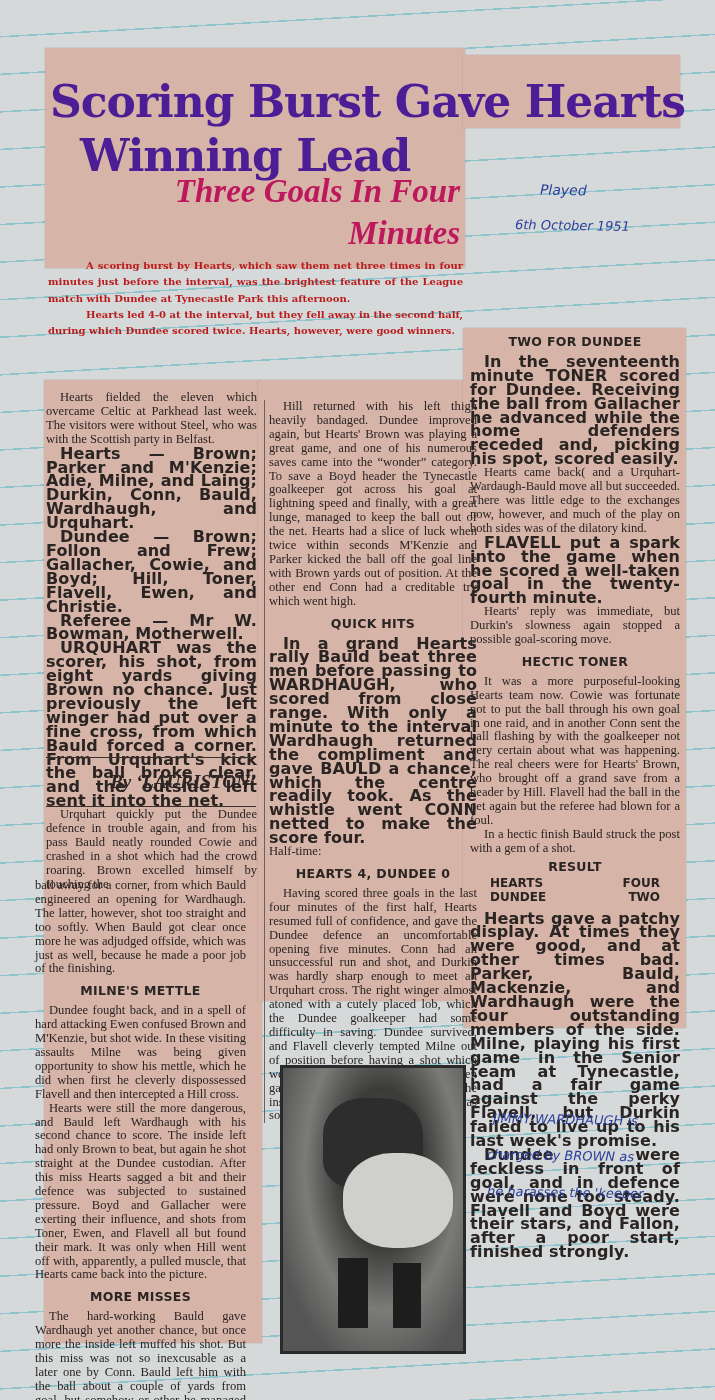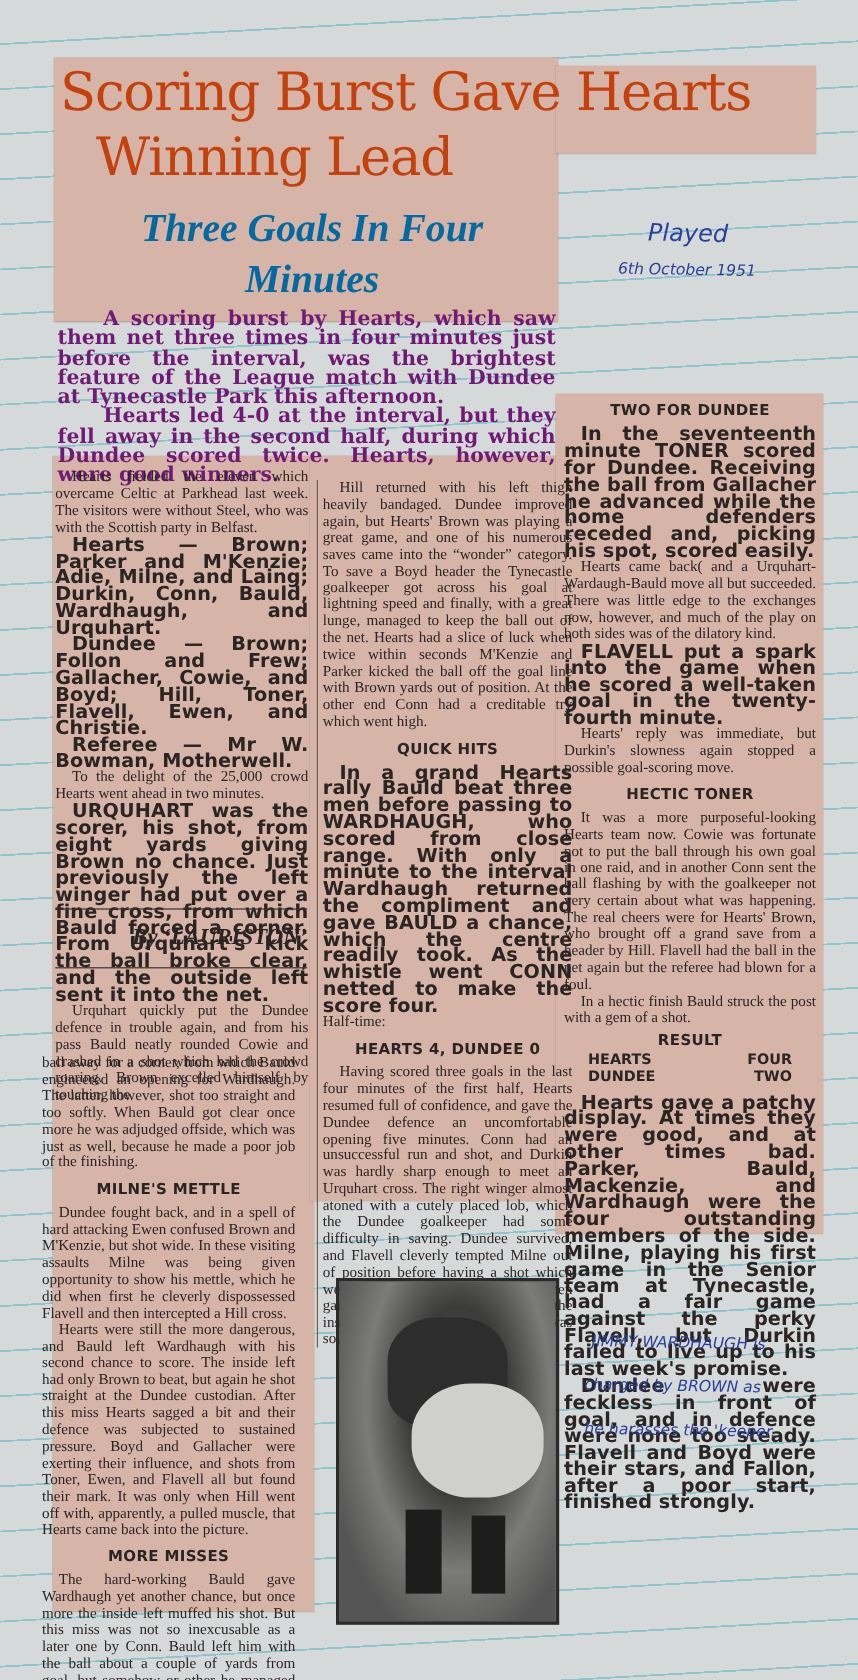--- a/index.html
+++ b/index.html
@@ -6,25 +6,25 @@
   body {
     width:715px; height:1400px; overflow:hidden; position:relative;
     background-color:#d6d9d9;
     background-image: repeating-linear-gradient(176.8deg, transparent 0, transparent 36px, #8fc4cc 36px, #8fc4cc 37.5px);
     font-family:"Liberation Serif", serif;
     color:#2a2422;
   }
   .clip { position:absolute; background:#d7b4a8; box-shadow: 0 0 1px rgba(0,0,0,.35); }
   .headline-block { left:45px; top:48px; width:420px; height:220px; }
   .headline-ext { left:463px; top:55px; width:217px; height:73px; }
-  .h1 { position:absolute; font-family:"DejaVu Serif", serif; font-weight:normal; color:#c2410c; letter-spacing:-1px; white-space:nowrap; }
+  .h1 { position:absolute; font-family:"DejaVu Serif", serif; font-weight:bold; color:#4c1d95; letter-spacing:-1px; white-space:nowrap;margin-top:24px; }
   .h1a { left:50px; top:52px; font-size:44px; }
   .h1b { left:80px; top:106px; font-size:44px; }
-  .deck { position:absolute; left:60px; top:170px; width:400px; text-align:center; font-family:"Liberation Serif", serif; font-style:italic; font-weight:bold; font-size:33px; line-height:42px; color:#0369a1; }
-  .lead { position:absolute; left:48px; top:258px; width:415px; font-family:"DejaVu Serif", serif; font-weight:bold; font-size:17px; line-height:16.3px; text-align:justify; color:#701a75; }
+  .deck { position:absolute; left:60px; top:170px; width:400px; text-align:right; font-family:"Liberation Serif", serif; font-style:italic; font-weight:bold; font-size:33px; line-height:42px; color:#be185d; }
+  .lead { position:absolute; left:48px; top:258px; width:415px; font-family:"DejaVu Serif", serif; font-weight:bold; font-size:10px; line-height:16.3px; text-align:justify; color:#b91c1c; }
   .lead p { margin:0; text-indent:38px; }
   .col { position:absolute; font-size:12.6px; line-height:13.9px; text-align:justify; }
   .col p { margin:0; text-indent:14px; }
   .col p.b { font-family:"DejaVu Sans", sans-serif; font-weight:bold; font-size:16px; letter-spacing:0.1px; }
   .col .sub { text-align:center; font-family:"DejaVu Sans", sans-serif; font-weight:bold; font-size:12.5px; margin:8px 0 6px; letter-spacing:.3px; }
   .col1 { left:46px; top:391px; width:211px; }
   .col1b { left:35px; top:835px; width:211px;margin-top:44px; }
   .col2 { left:264px; top:400px; width:208px; border-left:1px solid #6d5e58; padding-left:4px; }
   .col3 { left:470px; top:335px; width:210px; }
   .clip-col1 { left:44px; top:380px; width:218px; height:963px; }
@@ -45,34 +45,33 @@
 <div class="clip headline-block"></div>
 <div class="clip headline-ext"></div>
 <div class="clip clip-col1"></div>
 <div class="clip clip-col2"></div>
 <div class="clip clip-col3"></div>
 
 <div class="h1 h1a">Scoring Burst Gave Hearts</div>
 <div class="h1 h1b">Winning Lead</div>
 <div class="deck">Three Goals In Four Minutes</div>
 
-<div class="handwriting" style="left:540px; top:182px; font-size:20px;">Played</div>
+<div class="handwriting" style="left:540px; top:182px; font-size:14px;">Played</div>
 <div class="handwriting" style="left:515px; top:218px; font-size:13px;">6th October 1951</div>
 
 <div class="lead">
   <p>A scoring burst by Hearts, which saw them net three times in four minutes just before the interval, was the brightest feature of the League match with Dundee at Tynecastle Park this afternoon.</p>
   <p>Hearts led 4-0 at the interval, but they fell away in the second half, during which Dundee scored twice. Hearts, however, were good winners.</p>
 </div>
 
 <div class="col col1">
   <p>Hearts fielded the eleven which overcame Celtic at Parkhead last week. The visitors were without Steel, who was with the Scottish party in Belfast.</p>
   <p class="b">Hearts — Brown; Parker and M'Kenzie; Adie, Milne, and Laing; Durkin, Conn, Bauld, Wardhaugh, and Urquhart.</p>
   <p class="b">Dundee — Brown; Follon and Frew; Gallacher, Cowie, and Boyd; Hill, Toner, Flavell, Ewen, and Christie.</p>
   <p class="b">Referee — Mr W. Bowman, Motherwell.</p>
-  <p>To the delight of the 25,000 crowd Hearts went ahead in two minutes.</p>
   <p class="b">URQUHART was the scorer, his shot, from eight yards giving Brown no chance. Just previously the left winger had put over a fine cross, from which Bauld forced a corner. From Urquhart's kick the ball broke clear, and the outside left sent it into the net.</p>
   <p>Urquhart quickly put the Dundee defence in trouble again, and from his pass Bauld neatly rounded Cowie and crashed in a shot which had the crowd roaring. Brown excelled himself by touching the</p>
 </div>
 
 <div class="byline">By ‘LAURISTON’</div>
 
 <div class="col col1b">
   <p style="text-indent:0">ball away for a corner, from which Bauld engineered an opening for Wardhaugh. The latter, however, shot too straight and too softly. When Bauld got clear once more he was adjudged offside, which was just as well, because he made a poor job of the finishing.</p>
   <div class="sub">MILNE'S METTLE</div>
   <p>Dundee fought back, and in a spell of hard attacking Ewen confused Brown and M'Kenzie, but shot wide. In these visiting assaults Milne was being given opportunity to show his mettle, which he did when first he cleverly dispossessed Flavell and then intercepted a Hill cross.</p>

